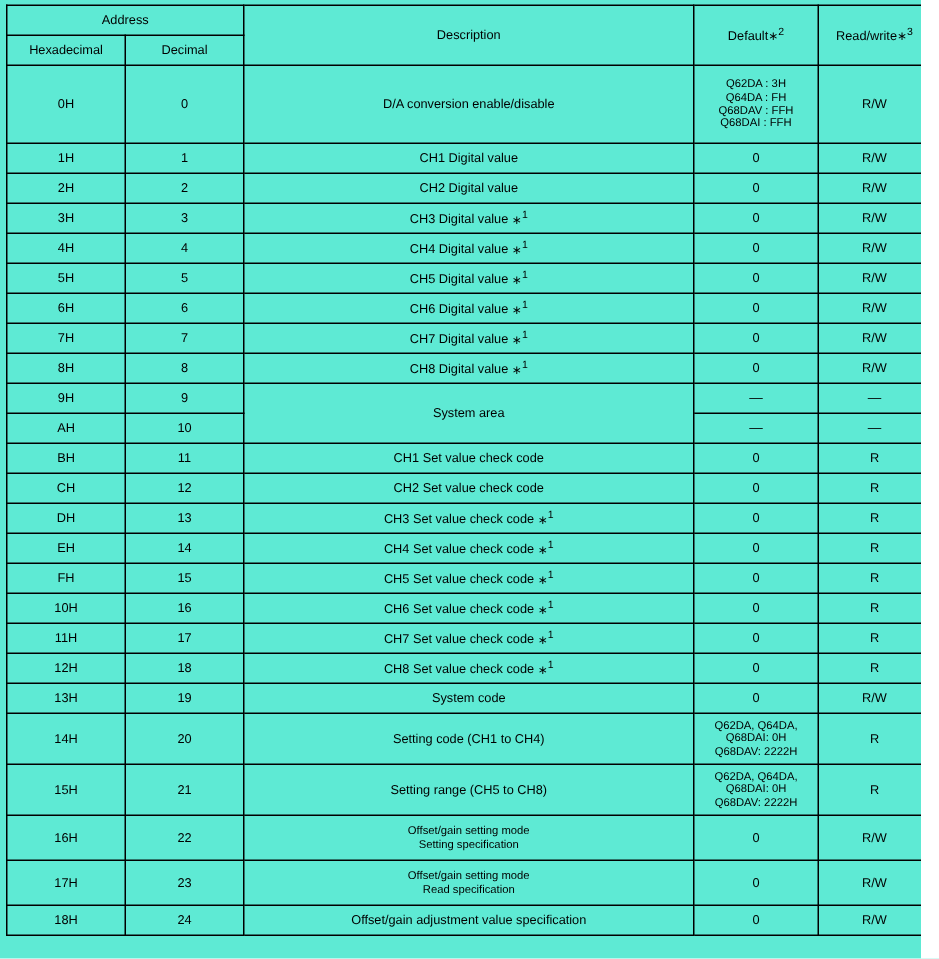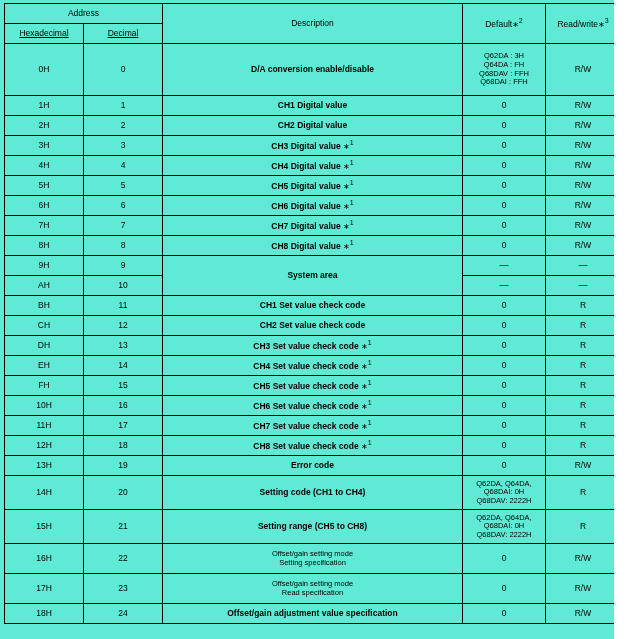--- a/index.html
+++ b/index.html
@@ -34,41 +34,40 @@
     font-weight: normal;
     line-height: 1.15;
   }
   .col-hex   { width: 79px; }
   .col-dec   { width: 79px; }
   .col-desc  { width: 300px; }
   .col-def   { width: 83px; }
   .col-rw    { width: 75px; }
 
   .hdr-addr { height: 19px; font-size: 8.5px; }
-  .hdr-sub  { height: 19px; font-size: 8.5px; text-decoration: underline; }
+  .hdr-sub  { height: 19px; font-size: 8.5px; }
   .hdr-tall { font-size: 8.5px; }
 
   .sup {
     font-size: 7px;
     vertical-align: super;
   }
   .ast {
     font-size: 8px;
   }
   .multi {
     font-size: 7.5px;
     line-height: 1.25;
     margin-left: 40px;
   }
   .dash {
     font-size: 9px;
   }
   .desc-txt {
     display: inline;
-    font-weight: bold;
   }
   .note-mark {
     white-space: nowrap;
   }
   .r20 { height: 20px; padding-left: 15px; }
   .r52 { height: 52px; }
   .r34 { height: 34px; }
   .r30 { height: 30px; }
 </style>
 </head>
@@ -233,21 +232,21 @@
         <tr class="r20">
           <td>12H</td>
           <td>18</td>
           <td><span class="desc-txt">CH8 Set value check code</span><span class="note-mark"> <span class="ast">∗</span><span class="sup">1</span></span></td>
           <td>0</td>
           <td>R</td>
         </tr>
         <tr class="r20">
           <td>13H</td>
           <td>19</td>
-          <td><span class="desc-txt">Error code</span></td>
+          <td><span class="desc-txt">System code</span></td>
           <td>0</td>
           <td>R/W</td>
         </tr>
         <tr class="r34">
           <td>14H</td>
           <td>20</td>
           <td><span class="desc-txt">Setting code (CH1 to CH4)</span></td>
           <td class="multi">
             <div>Q62DA, Q64DA,</div>
             <div>Q68DAI: 0H</div>

